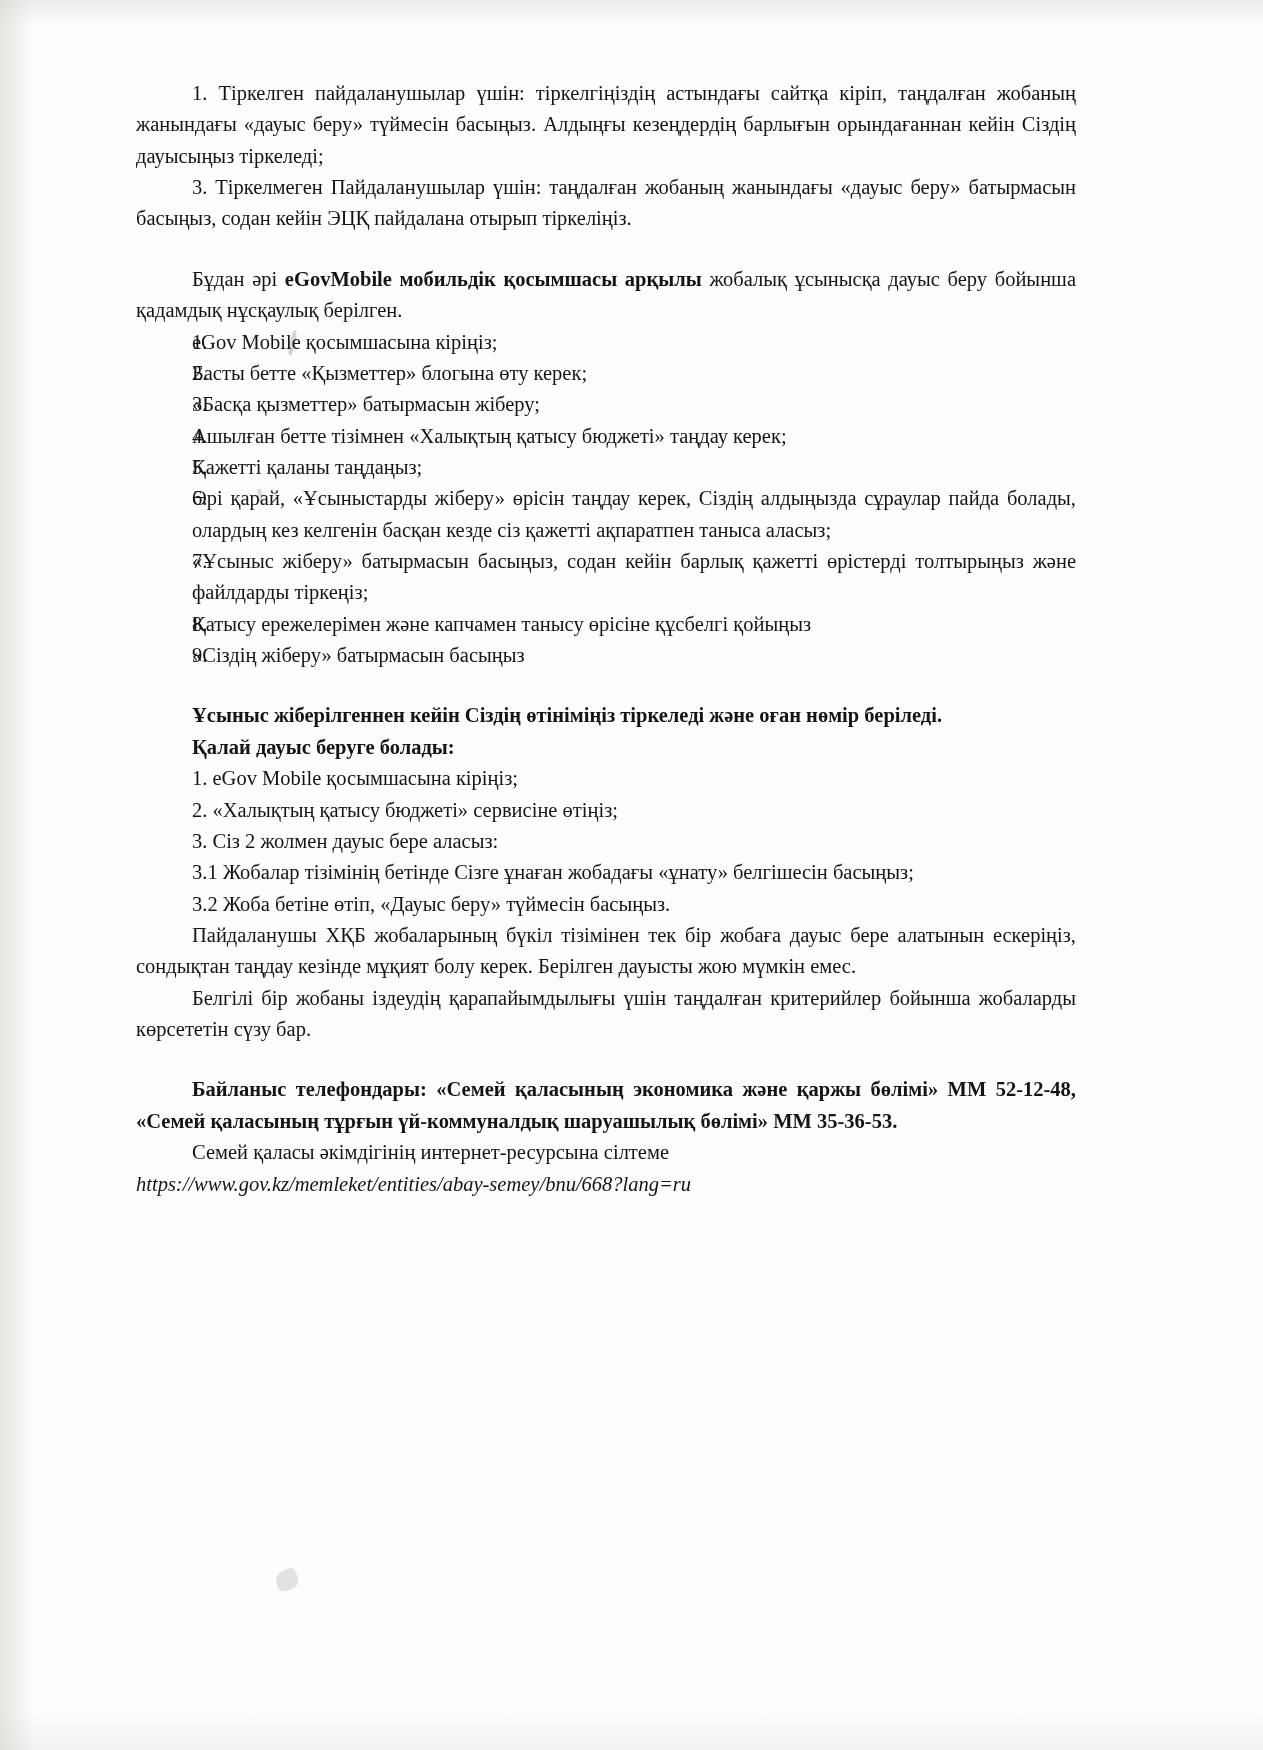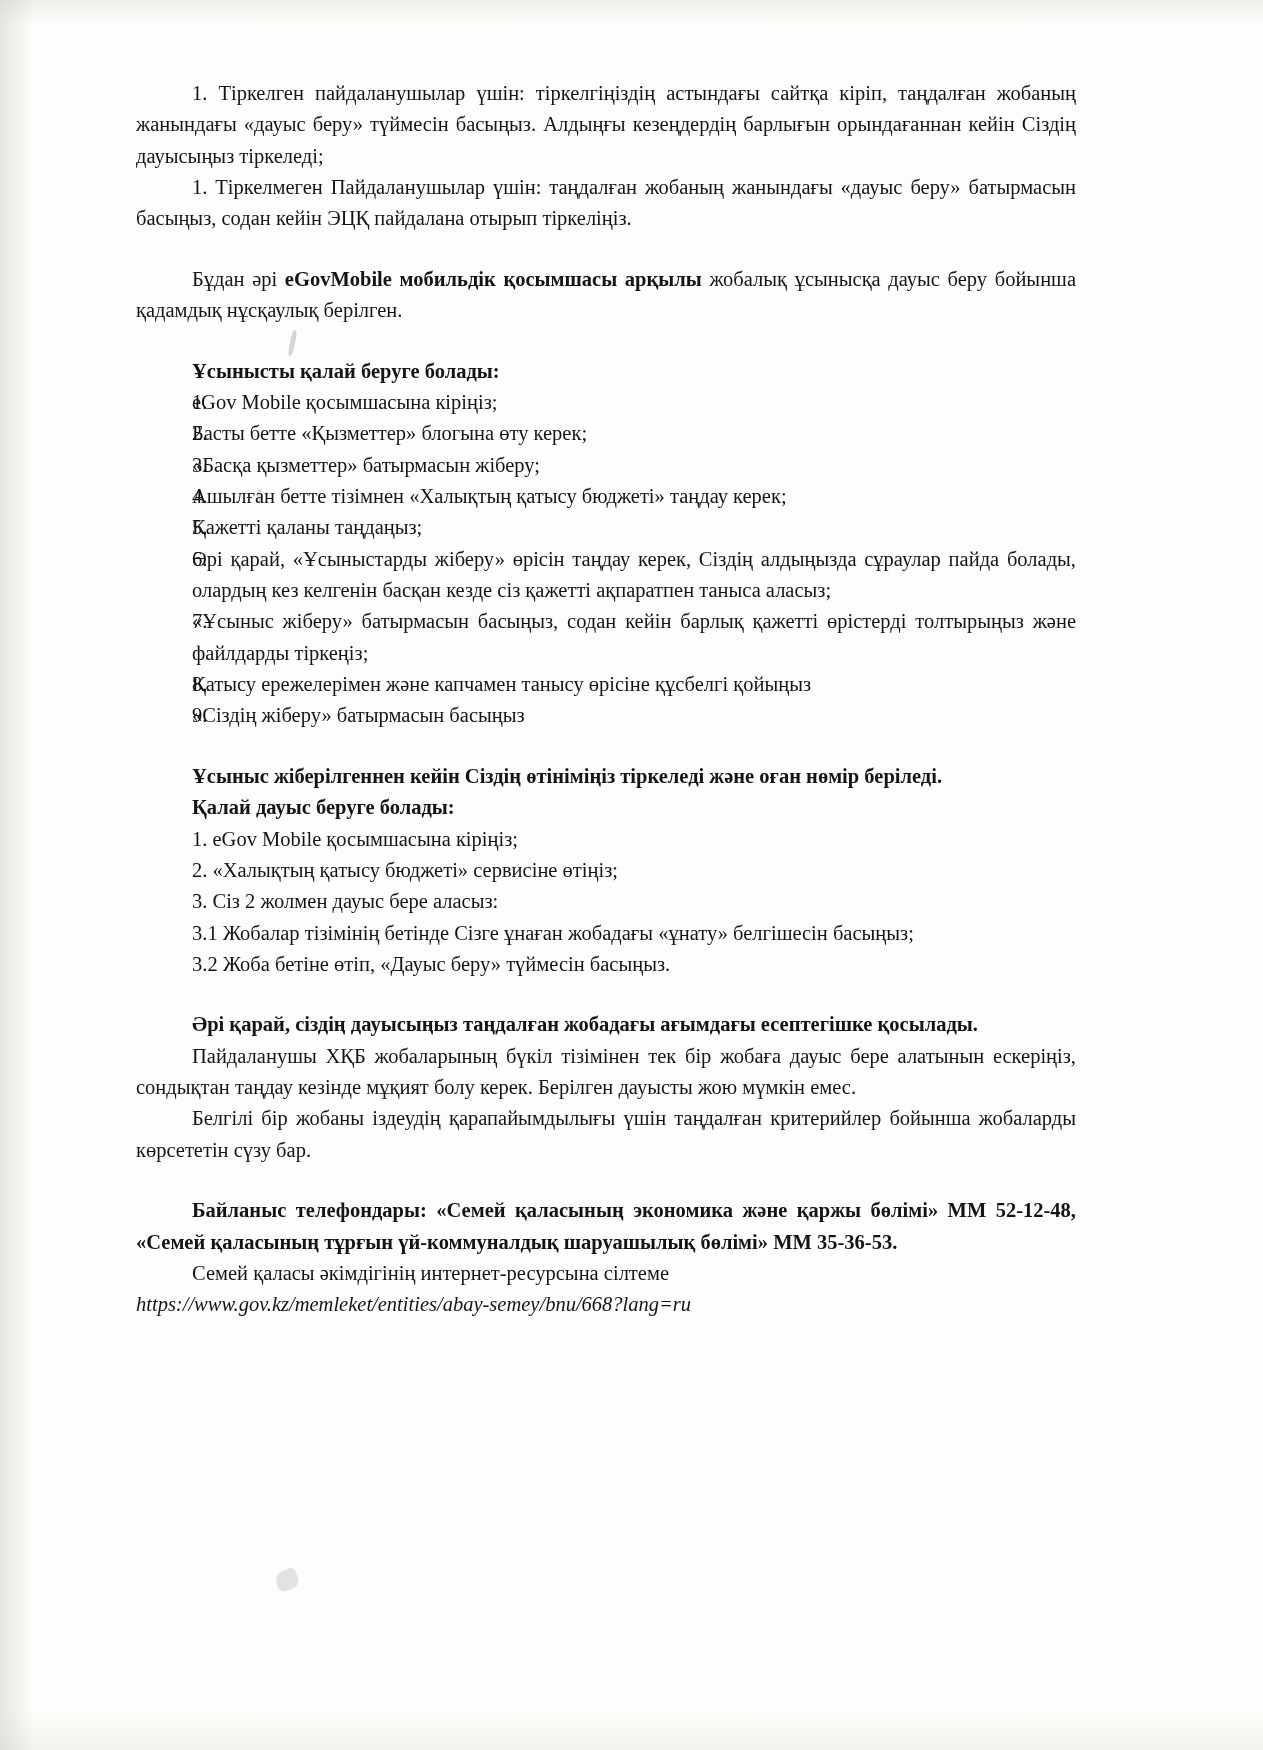--- a/index.html
+++ b/index.html
@@ -126,25 +126,24 @@
   <div class="scan-edge-top"></div>
   <div class="scan-edge-bottom"></div>
   <div class="smudge1"></div>
   <div class="smudge2"></div>
   <div class="smudge3"></div>
 
   <div class="content">
 
     <p class="indent">1.   Тіркелген пайдаланушылар үшін: тіркелгіңіздің астындағы сайтқа кіріп, таңдалған жобаның жанындағы «дауыс беру» түймесін басыңыз. Алдыңғы кезеңдердің барлығын орындағаннан кейін Сіздің дауысыңыз тіркеледі;</p>
 
-    <p class="indent">1.  Тіркелмеген Пайдаланушылар үшін: таңдалған жобаның жанындағы «дауыс беру» батырмасын басыңыз, содан кейін ЭЦҚ пайдалана отырып тіркеліңіз.</p>
+    <p class="indent">3.  Тіркелмеген Пайдаланушылар үшін: таңдалған жобаның жанындағы «дауыс беру» батырмасын басыңыз, содан кейін ЭЦҚ пайдалана отырып тіркеліңіз.</p>
 
     <p class="indent gap-md"><span>Бұдан әрі </span><span class="bold">eGovMobile мобильдік қосымшасы арқылы</span><span> жобалық ұсынысқа дауыс беру бойынша қадамдық нұсқаулық берілген.</span></p>
 
-    <p class="indent gap-md bold">Ұсынысты қалай беруге болады:</p>
 
     <ul class="numlist">
       <li>
         <div class="li-row">
           <span class="li-num">1.</span>
           <span class="li-text">eGov Mobile қосымшасына кіріңіз;</span>
         </div>
       </li>
       <li>
         <div class="li-row">
@@ -199,21 +198,20 @@
     <p class="indent gap-md bold">Ұсыныс жіберілгеннен кейін Сіздің өтініміңіз тіркеледі және оған нөмір беріледі.</p>
 
     <p class="indent bold">Қалай дауыс беруге болады:</p>
 
     <p class="indent">1. eGov Mobile қосымшасына кіріңіз;</p>
     <p class="indent">2. «Халықтың қатысу бюджеті» сервисіне өтіңіз;</p>
     <p class="indent">3. Сіз 2 жолмен дауыс бере аласыз:</p>
     <p class="indent">3.1 Жобалар тізімінің бетінде Сізге ұнаған жобадағы «ұнату» белгішесін басыңыз;</p>
     <p class="indent">3.2 Жоба бетіне өтіп, «Дауыс беру» түймесін басыңыз.</p>
 
-    <p class="indent gap-md bold">Әрі қарай, сіздің дауысыңыз таңдалған жобадағы ағымдағы есептегішке қосылады.</p>
 
     <p class="indent">Пайдаланушы ХҚБ жобаларының бүкіл тізімінен тек бір жобаға дауыс бере алатынын ескеріңіз, сондықтан таңдау кезінде мұқият болу керек. Берілген дауысты жою мүмкін емес.</p>
 
     <p class="indent">Белгілі бір жобаны іздеудің қарапайымдылығы үшін таңдалған критерийлер бойынша жобаларды көрсететін сүзу бар.</p>
 
     <p class="indent gap-md bold">Байланыс телефондары: «Семей қаласының экономика және қаржы бөлімі» ММ 52-12-48, «Семей қаласының тұрғын үй-коммуналдық шаруашылық бөлімі» ММ 35-36-53.</p>
 
     <p class="indent">Семей қаласы әкімдігінің интернет-ресурсына сілтеме</p>
 
     <p class="link-line">https://www.gov.kz/memleket/entities/abay-semey/bnu/668?lang=ru</p>

